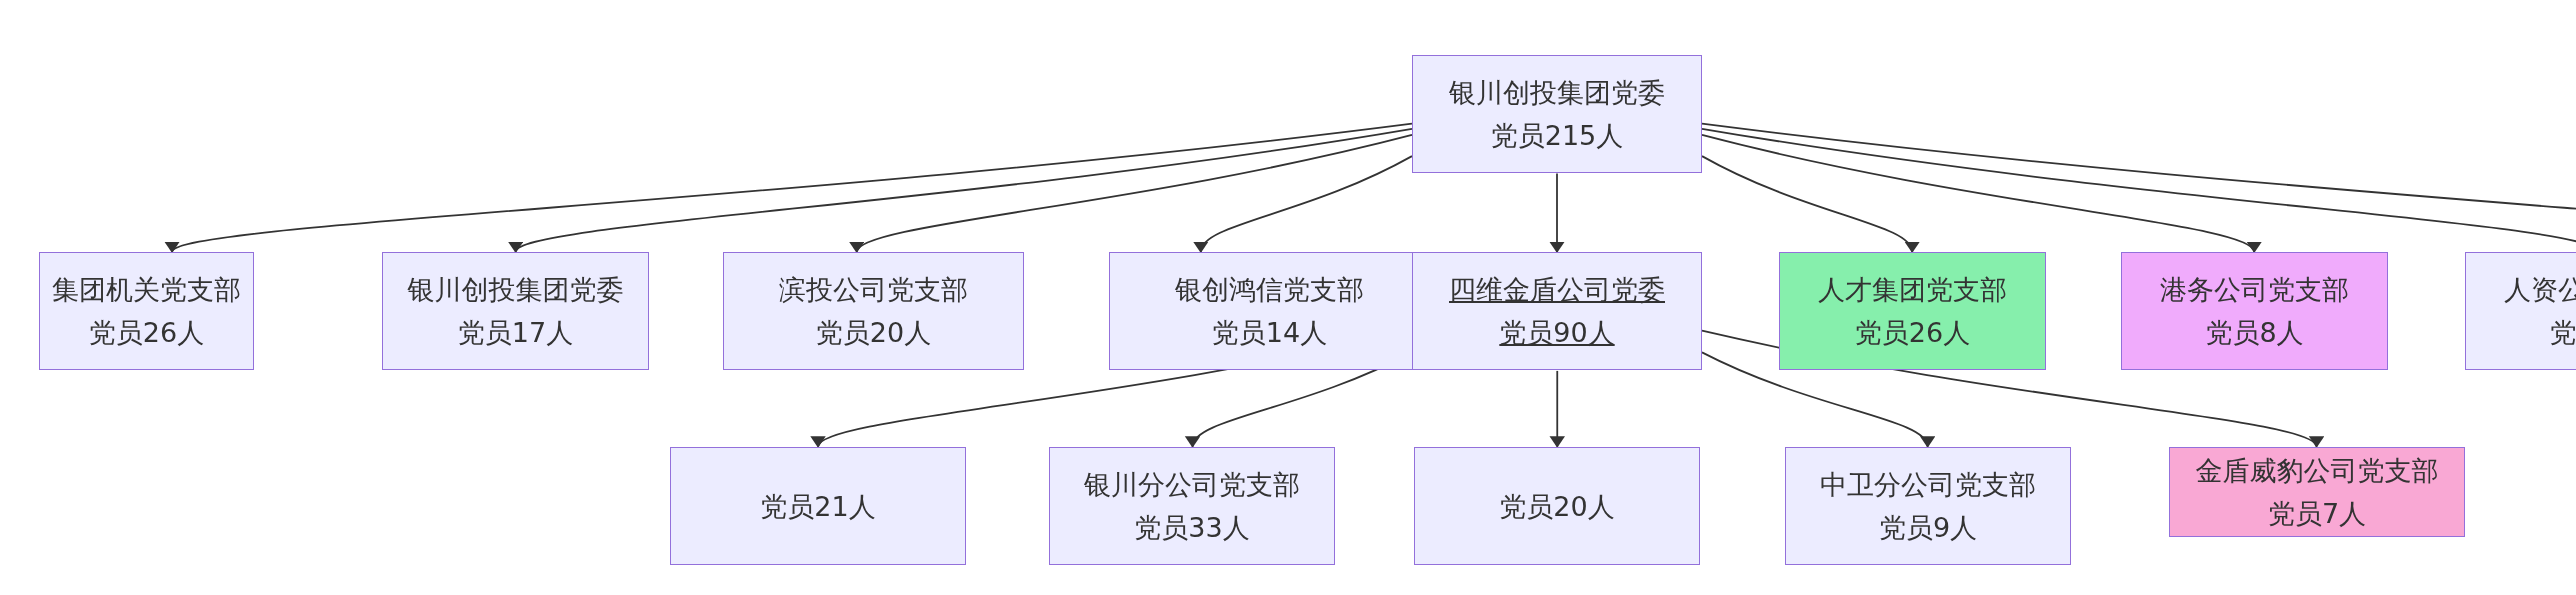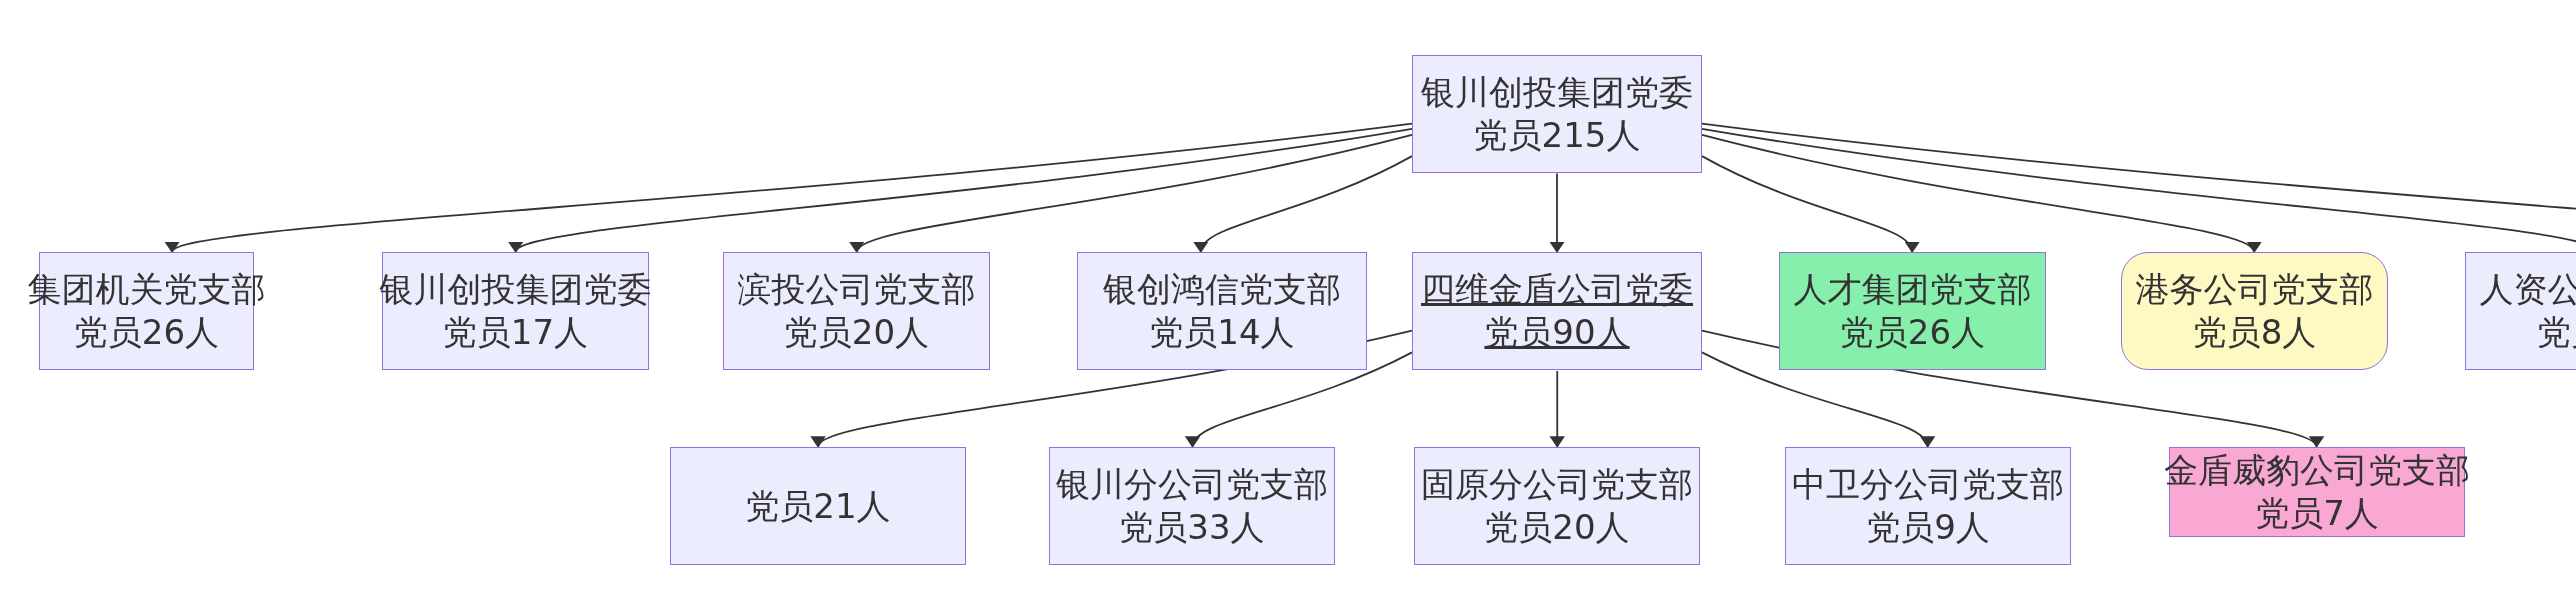--- a/index.html
+++ b/index.html
@@ -26,21 +26,21 @@
     position: absolute;
     box-sizing: border-box;
     background: #ECECFF;
     border: 1.5px solid #9370DB;
     color: #333333;
     display: flex;
     flex-direction: column;
     align-items: center;
     justify-content: center;
     text-align: center;
-    font-size: 34px;
+    font-size: 27px;
     line-height: 43px;
     white-space: nowrap;
   }
   .node .line { display: block; }
   .edge {
     fill: none;
     stroke: #333333;
     stroke-width: 3.5px;
   }
 </style>
@@ -77,53 +77,52 @@
         <div class="line">党员215人</div>
       </div>
       <div class="node" style="left: 39px; top: 252px; width: 215px; height: 118px; background: rgb(236, 236, 255); border-color: rgb(147, 112, 219); color: rgb(51, 51, 51);">
         <div class="line">集团机关党支部</div>
         <div class="line">党员26人</div>
       </div>
       <div class="node" style="left: 382px; top: 252px; width: 267px; height: 118px; background: rgb(236, 236, 255); border-color: rgb(147, 112, 219); color: rgb(51, 51, 51);">
         <div class="line">银川创投集团党委</div>
         <div class="line">党员17人</div>
       </div>
-      <div class="node" style="left: 723px; top: 252px; width: 267px; height: 118px; background: rgb(236, 236, 255); border-color: rgb(147, 112, 219); color: rgb(51, 51, 51);">
+      <div class="node" style="left: 723px; top: 252px; width: 301px; height: 118px; background: rgb(236, 236, 255); border-color: rgb(147, 112, 219); color: rgb(51, 51, 51);">
         <div class="line">滨投公司党支部</div>
         <div class="line">党员20人</div>
       </div>
-      <div class="node" style="left: 1077px; top: 252px; width: 290px; height: 118px; background: rgb(236, 236, 255); border-color: rgb(147, 112, 219); color: rgb(51, 51, 51);">
+      <div class="node" style="left: 1109px; top: 252px; width: 321px; height: 118px; background: rgb(236, 236, 255); border-color: rgb(147, 112, 219); color: rgb(51, 51, 51);">
         <div class="line">银创鸿信党支部</div>
         <div class="line">党员14人</div>
       </div>
       <div class="node" style="left: 1412px; top: 252px; width: 290px; height: 118px; background: rgb(236, 236, 255); border-color: rgb(147, 112, 219); color: rgb(51, 51, 51); text-decoration: underline;">
         <div class="line">四维金盾公司党委</div>
         <div class="line">党员90人</div>
       </div>
       <div class="node" style="left: 1779px; top: 252px; width: 267px; height: 118px; background: #86efac; border-color: rgb(147, 112, 219); color: rgb(51, 51, 51);">
         <div class="line">人才集团党支部</div>
         <div class="line">党员26人</div>
       </div>
-      <div class="node" style="left: 2121px; top: 252px; width: 267px; height: 118px; background: #fef9c3; border-color: rgb(147, 112, 219); color: rgb(51, 51, 51); border-radius: 27px;">
+      <div class="node" style="left: 2121px; top: 252px; width: 267px; height: 118px; background: #f0abfc; border-color: rgb(147, 112, 219); color: rgb(51, 51, 51);">
         <div class="line">港务公司党支部</div>
         <div class="line">党员8人</div>
       </div>
       <div class="node" style="left: 2465px; top: 252px; width: 267px; height: 118px; background: rgb(236, 236, 255); border-color: rgb(147, 112, 219); color: rgb(51, 51, 51);">
         <div class="line">人资公司党支部</div>
         <div class="line">党员5人</div>
       </div>
       <div class="node" style="left: 670px; top: 447px; width: 296px; height: 118px; background: rgb(236, 236, 255); border-color: rgb(147, 112, 219); color: rgb(51, 51, 51);">
         <div class="line">党员21人</div>
       </div>
       <div class="node" style="left: 1049px; top: 447px; width: 286px; height: 118px; background: rgb(236, 236, 255); border-color: rgb(147, 112, 219); color: rgb(51, 51, 51);">
         <div class="line">银川分公司党支部</div>
         <div class="line">党员33人</div>
       </div>
       <div class="node" style="left: 1414px; top: 447px; width: 286px; height: 118px; background: rgb(236, 236, 255); border-color: rgb(147, 112, 219); color: rgb(51, 51, 51);">
-        <div class="line">固原分公司党支部</div>
         <div class="line">党员20人</div>
       </div>
       <div class="node" style="left: 1785px; top: 447px; width: 286px; height: 118px; background: rgb(236, 236, 255); border-color: rgb(147, 112, 219); color: rgb(51, 51, 51);">
         <div class="line">中卫分公司党支部</div>
         <div class="line">党员9人</div>
       </div>
       <div class="node" style="left: 2169px; top: 447px; width: 296px; height: 90px; background: #f9a8d4; border-color: rgb(147, 112, 219); color: rgb(51, 51, 51);">
         <div class="line">金盾威豹公司党支部</div>
         <div class="line">党员7人</div>
       </div>

